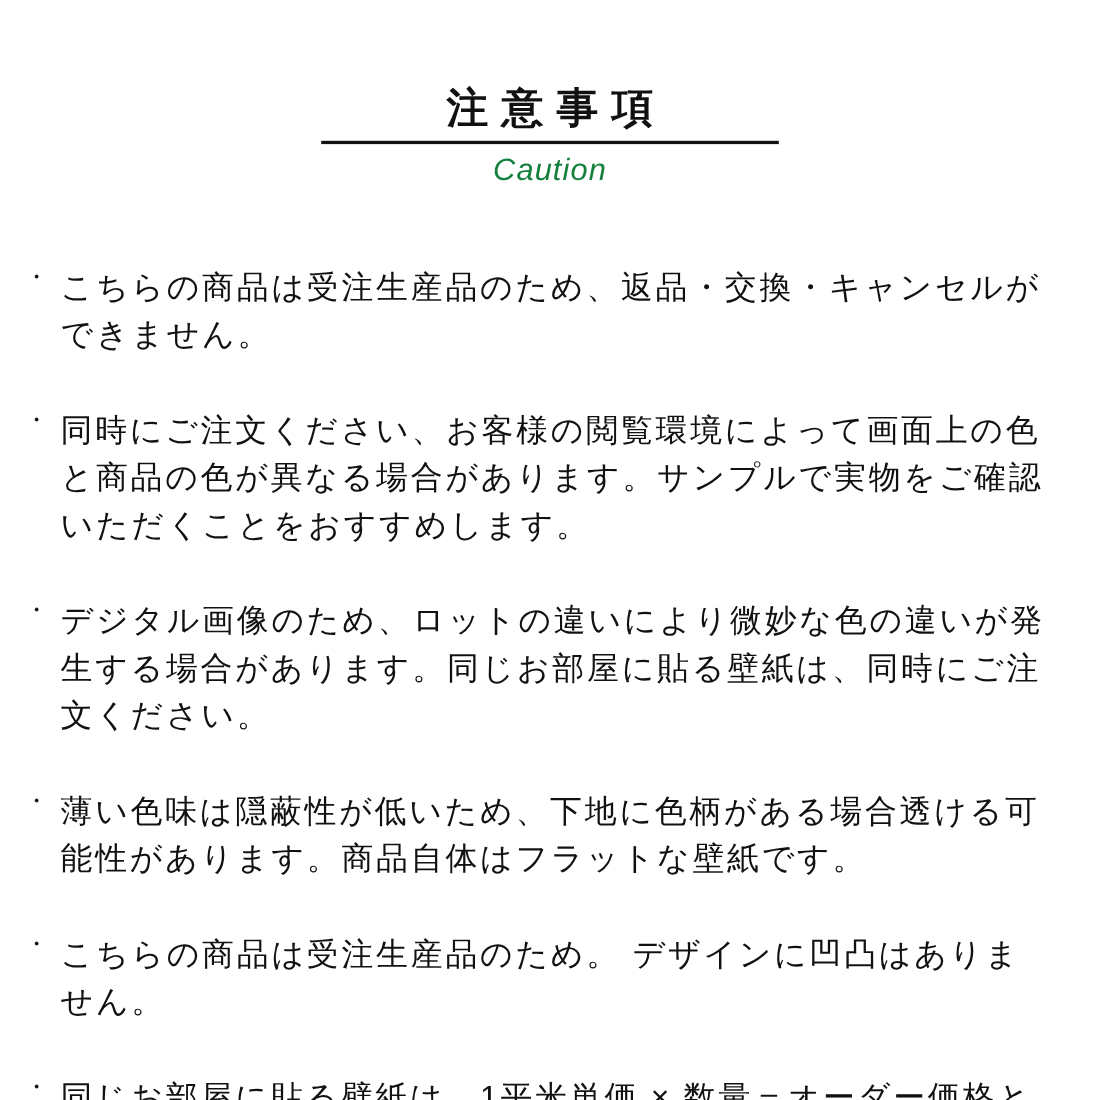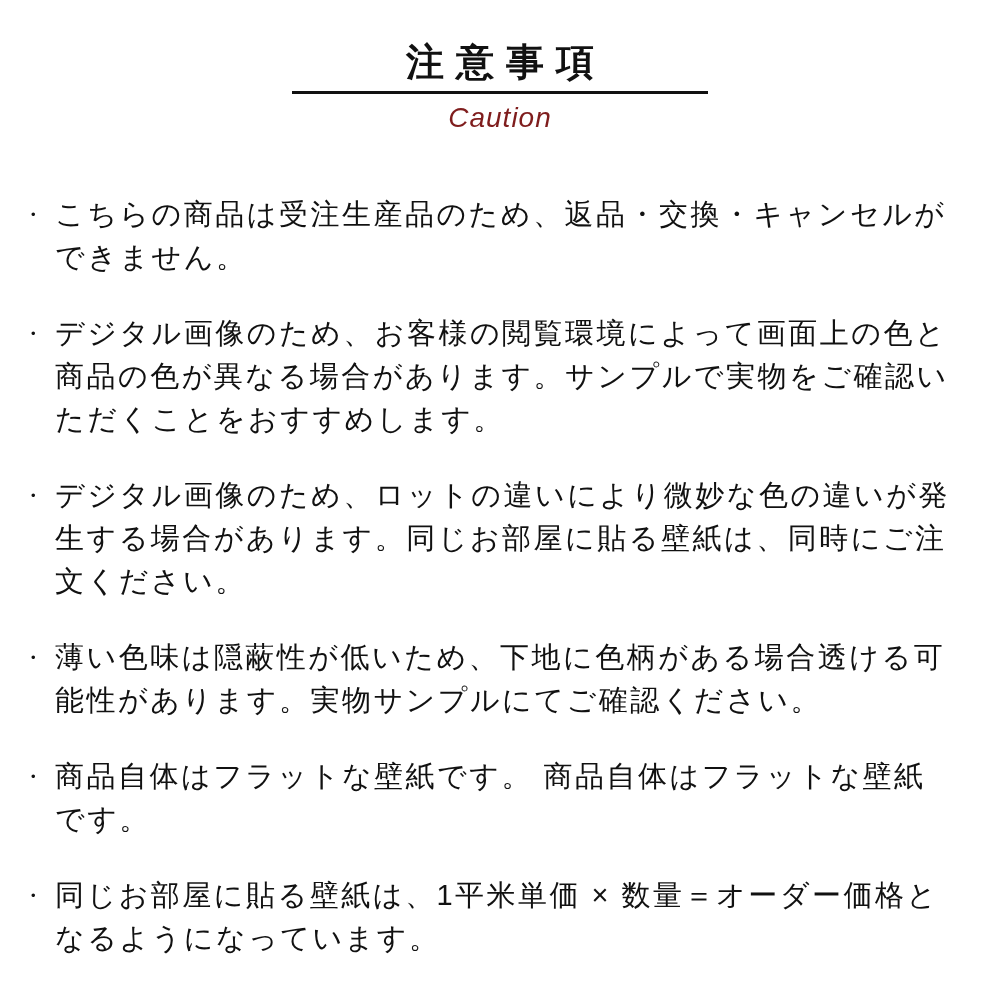--- a/index.html
+++ b/index.html
@@ -11,21 +11,21 @@
     height: 1000px;
     background: #ffffff;
     color: #111111;
     font-family: "Liberation Sans", "DejaVu Sans", sans-serif;
     overflow: hidden;
   }
   .page {
     width: 1000px;
     height: 716px;
     box-sizing: border-box;
-    padding-top: 38px;
+    padding-top: 75px;
   }
   .header {
     text-align: center;
   }
   .title {
     font-size: 38px;
     font-weight: bold;
     letter-spacing: 12px;
     text-indent: 12px; 
     line-height: 48px;
@@ -36,21 +36,21 @@
     height: 3px;
     background: #111111;
     margin: 5px auto 9px auto;
   }
   .subtitle {
     font-size: 28px;
     font-style: italic;
     font-weight: 500;
     letter-spacing: 1px;
     line-height: 30px;
-    color: #7f1d1d;
+    color: #15803d;
   }
   .caution-list {
     margin-top: 60px;
     padding-left: 22px;
   }
   .item {
     display: flex;
     align-items: flex-start;
     margin-bottom: 33px;
     font-size: 29px;
@@ -65,20 +65,21 @@
     width: 33px;
     font-size: 22px;
     line-height: 43px;
     color: #111111;
   }
   .text {
     width: 900px;
     color: #111111;
     word-break: break-all;
     overflow-wrap: anywhere;
+    margin-top: 11px;
   }
 </style>
 </head>
 <body>
 
 <div class="page">
 
   <div class="header">
     <div class="title">注意事項</div>
     <div class="divider"></div>
@@ -87,36 +88,36 @@
 
   <div class="caution-list">
 
     <div class="item">
       <span class="marker">・</span>
       <span class="text">こちらの商品は受注生産品のため、返品・交換・キャンセルができません。</span>
     </div>
 
     <div class="item">
       <span class="marker">・</span>
-      <span class="text">デジタル画像のため、お客様の閲覧環境によって画面上の色と商品の色が異なる場合があります。サンプルで実物をご確認いただくことをおすすめします。</span>
+      <span class="text">同時にご注文ください、お客様の閲覧環境によって画面上の色と商品の色が異なる場合があります。サンプルで実物をご確認いただくことをおすすめします。</span>
     </div>
 
     <div class="item">
       <span class="marker">・</span>
       <span class="text">デジタル画像のため、ロットの違いにより微妙な色の違いが発生する場合があります。同じお部屋に貼る壁紙は、同時にご注文ください。</span>
     </div>
 
     <div class="item">
       <span class="marker">・</span>
-      <span class="text">薄い色味は隠蔽性が低いため、下地に色柄がある場合透ける可能性があります。実物サンプルにてご確認ください。</span>
+      <span class="text">薄い色味は隠蔽性が低いため、下地に色柄がある場合透ける可能性があります。商品自体はフラットな壁紙です。</span>
     </div>
 
     <div class="item">
       <span class="marker">・</span>
-      <span class="text">商品自体はフラットな壁紙です。 商品自体はフラットな壁紙です。</span>
+      <span class="text">こちらの商品は受注生産品のため。 デザインに凹凸はありません。</span>
     </div>
 
     <div class="item">
       <span class="marker">・</span>
       <span class="text">同じお部屋に貼る壁紙は、1平米単価 × 数量＝オーダー価格となるようになっています。</span>
     </div>
 
   </div>
 
 </div>

